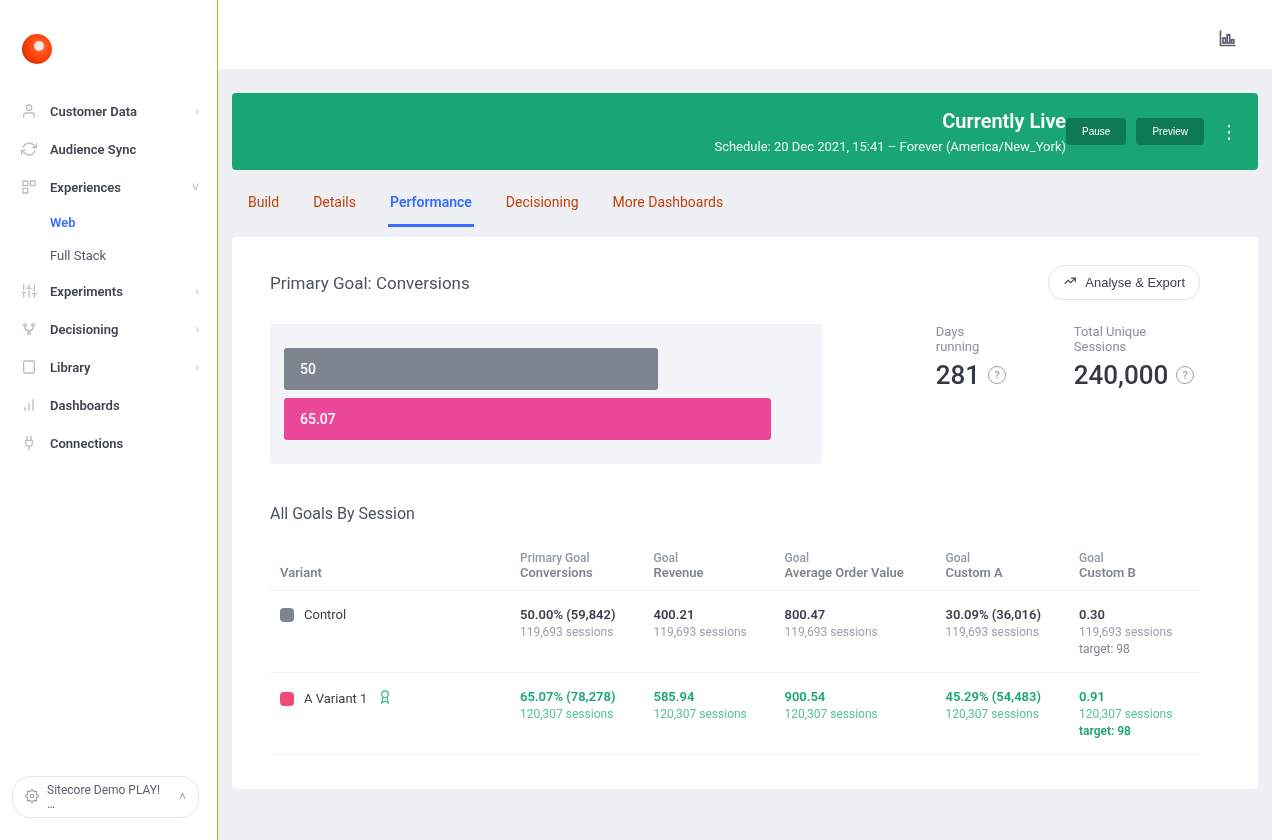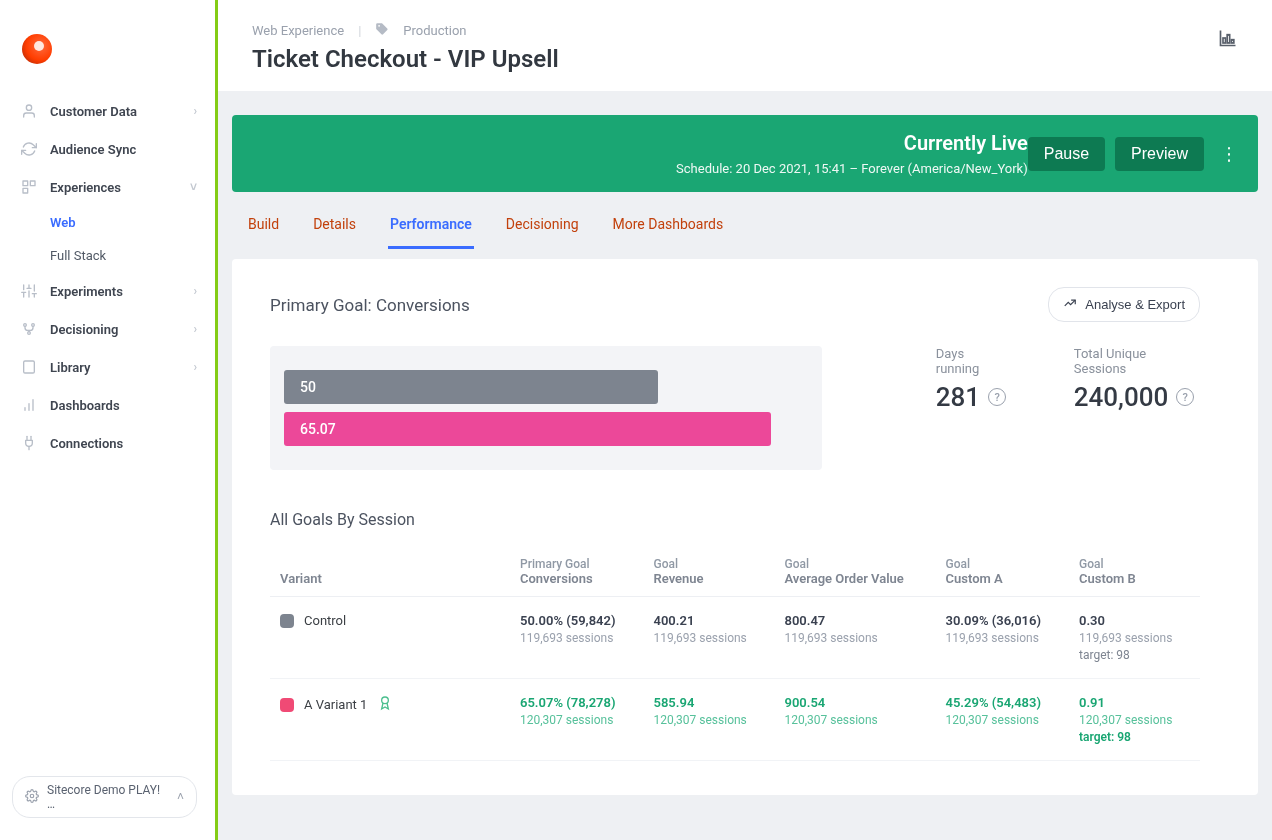--- a/index.html
+++ b/index.html
@@ -9,21 +9,21 @@
     color: #3b3f44;
     font-size: 14px;
     width: 1272px;
     height: 840px;
     overflow: hidden;
     display: flex;
   }
   
   .sidebar {
     width: 218px;
-    border-right: 3px solid #84cc16;
+    border-right: 1px solid #84cc16;
     position: relative;
     padding-top: 24px;
     flex-shrink: 0;
   }
   .logo {
     width: 30px; height: 30px; border-radius: 50%;
     background: radial-gradient(circle at 62% 40%, #ff6a3d 0%, #ff3d00 55%, #c62f06 80%);
     margin: 10px 0 28px 22px;
     position: relative;
   }
@@ -72,21 +72,21 @@
     background:#1aa673; color:#fff; border-radius:4px;
     display:flex; align-items:center; padding:16px 14px 16px 14px;
     position:relative;
   }
   .live-center{ flex:1; text-align:right;}
   .live-title{ font-size:20px; font-weight:600; margin-bottom:6px;}
   .live-sub{ font-size:13px; opacity:0.92;}
   .live-actions{ display:flex; gap:10px; align-items:center;}
   .btn-dark{
     background:#0d7a52; color:#fff; border:none; padding:8px 16px;
-    border-radius:4px; font-size:16px; font-weight:500; cursor:pointer;
+    border-radius:4px; font-size:10px; font-weight:500; cursor:pointer;
   }
   .kebab{ color:#fff; padding:4px 6px; cursor:pointer; font-size:18px; line-height:1;}
 
   .tabs{ display:flex; gap:30px; padding:18px 28px 0 28px; }
   .tab{ font-size:14px; color:#c2410c; padding:6px 2px 14px 2px; cursor:pointer; }
   .tab.active{ color:#3a6cff; font-weight:600; border-bottom:3px solid #3a6cff;}
 
   .panel{
     background:#fff; margin:10px 14px 0 14px; border-radius:4px;
     padding:28px 58px 34px 38px;
@@ -98,21 +98,21 @@
     padding:8px 14px; border-radius:16px; font-size:13px; color:#3a4150;
     display:flex; align-items:center; gap:8px; cursor:pointer;
   }
 
   .metrics-row{ display:flex; gap:24px; align-items:flex-start;}
   .bars-card{
     background:#f3f4f7; border-radius:4px; padding:16px 14px; width:560px;
   }
   .bar-row{ margin:8px 0;}
   .bar{
-    height:34px; border-radius:3px; color:#fff; font-size:14px; font-weight:500;
+    height:42px; border-radius:3px; color:#fff; font-size:14px; font-weight:500;
     display:flex; align-items:center; padding-left:16px;
   }
   .bar-control{ background:#7d848f; }
   .bar-variant{ background:#ec4899; }
 
   .stat-col{ margin-left:40px; }
   .stat-label{ font-size:13px; color:#8a919c; margin-bottom:6px;}
   .stat-val{ font-size:26px; font-weight:500; color:#343a44; display:flex; align-items:center; gap:8px;}
   .help-circle{
     display:inline-flex; width:18px; height:18px; border:1.5px solid #9aa1ad; border-radius:50%;
@@ -249,33 +249,20 @@
           <path d="M19.4 15a1.7 1.7 0 0 0 .34 1.87l.06.06a2 2 0 1 1-2.83 2.83l-.06-.06a1.7 1.7 0 0 0-1.87-.34 1.7 1.7 0 0 0-1 1.56V21a2 2 0 1 1-4 0v-.09a1.7 1.7 0 0 0-1-1.56 1.7 1.7 0 0 0-1.87.34l-.06.06a2 2 0 1 1-2.83-2.83l.06-.06a1.7 1.7 0 0 0 .34-1.87 1.7 1.7 0 0 0-1.56-1H3a2 2 0 1 1 0-4h.09a1.7 1.7 0 0 0 1.56-1 1.7 1.7 0 0 0-.34-1.87l-.06-.06a2 2 0 1 1 2.83-2.83l.06.06a1.7 1.7 0 0 0 1.87.34H9a1.7 1.7 0 0 0 1-1.56V3a2 2 0 1 1 4 0v.09a1.7 1.7 0 0 0 1 1.56 1.7 1.7 0 0 0 1.87-.34l.06-.06a2 2 0 1 1 2.83 2.83l-.06.06a1.7 1.7 0 0 0-.34 1.87V9a1.7 1.7 0 0 0 1.56 1H21a2 2 0 1 1 0 4h-.09a1.7 1.7 0 0 0-1.56 1z"></path>
         </svg>
     </span>
     <span>Sitecore Demo PLAY! …</span>
     <span class="ws-caret">˄</span>
   </div>
 </aside>
 
 <main class="main">
   <div class="header">
-    <div>
-      <div class="crumbs">
-        <span>Web Experience</span>
-        <span class="divider">|</span>
-        <span class="tag-icon">
-          <svg width="14" height="14" viewBox="0 0 24 24" fill="currentColor">
-              <path d="M21 11l-9-9H4a2 2 0 0 0-2 2v8l9 9a2 2 0 0 0 2.83 0L21 13.83A2 2 0 0 0 21 11zM7 8a1.5 1.5 0 1 1 0-3 1.5 1.5 0 0 1 0 3z"></path>
-            </svg>
-        </span>
-        <span>Production</span>
-      </div>
-      <h1 class="title">Ticket Checkout - VIP Upsell</h1>
-    </div>
     <div class="header-right">
       <span class="chart-toggle-icon">
         <svg width="20" height="20" viewBox="0 0 24 24" fill="none" stroke="currentColor" stroke-width="2">
             <path d="M3 3v18h18"></path>
             <rect x="6" y="12" width="3" height="6"></rect>
             <rect x="11" y="8" width="3" height="10"></rect>
             <rect x="16" y="14" width="3" height="4"></rect>
           </svg>
       </span>
     </div>

